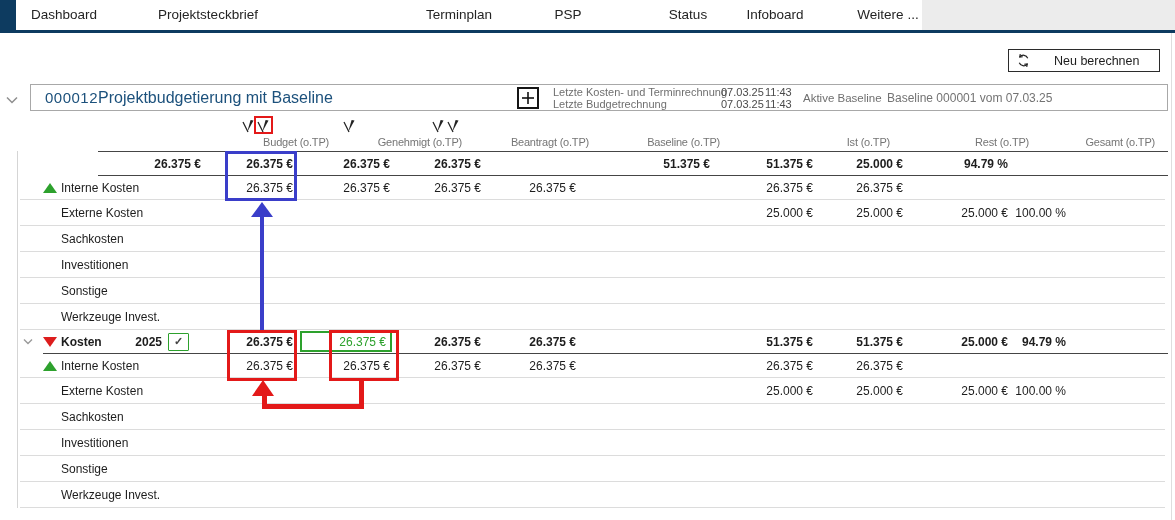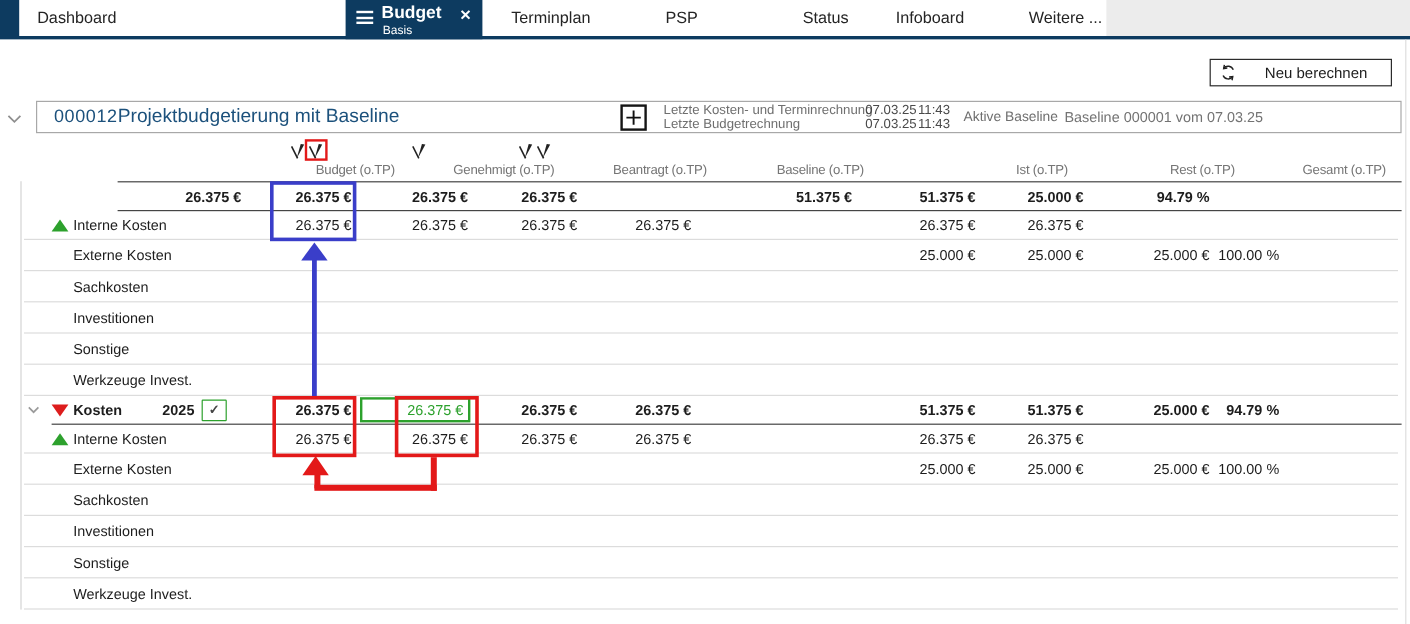--- a/index.html
+++ b/index.html
@@ -89,30 +89,21 @@
 </style>
 </head>
 <body>
 
 <div class="screen">
 
   <div class="tabbar">
     <div class="tab-gray"></div>
     <div class="corner"></div>
     <div class="tab" style="left:64px">Dashboard</div>
-    <div class="active-tab">
-      <span class="hamburger">
-          <i></i>
-          <i></i>
-          <i></i>
-        </span>
-      <span class="active-label">Budget</span>
-      <span class="active-close">✕</span>
-      <span class="active-sub">Basis</span>
-    </div>
+    <div class="tab" style="left:208px">Projektsteckbrief</div>
     <div class="tab" style="left:459px">Terminplan</div>
     <div class="tab" style="left:568px">PSP</div>
     <div class="tab" style="left:688px">Status</div>
     <div class="tab" style="left:775px">Infoboard</div>
     <div class="tab" style="left:888px">Weitere ...</div>
   </div>
 
   <div class="content">
     <div class="vline-right"></div>
 

